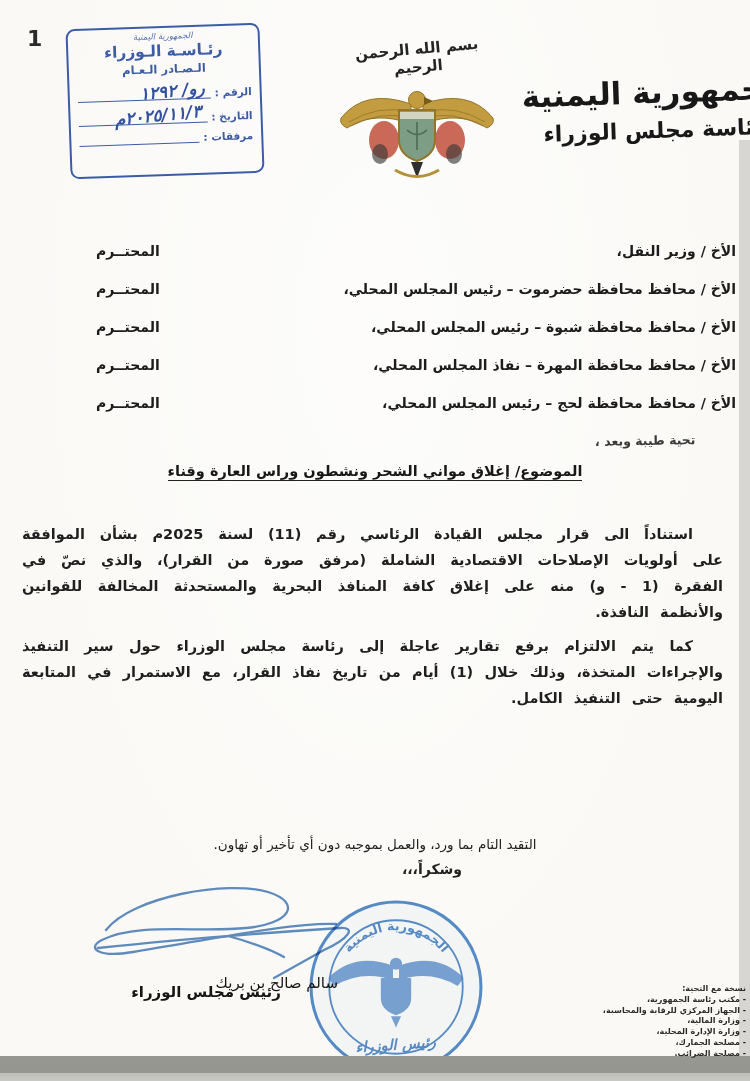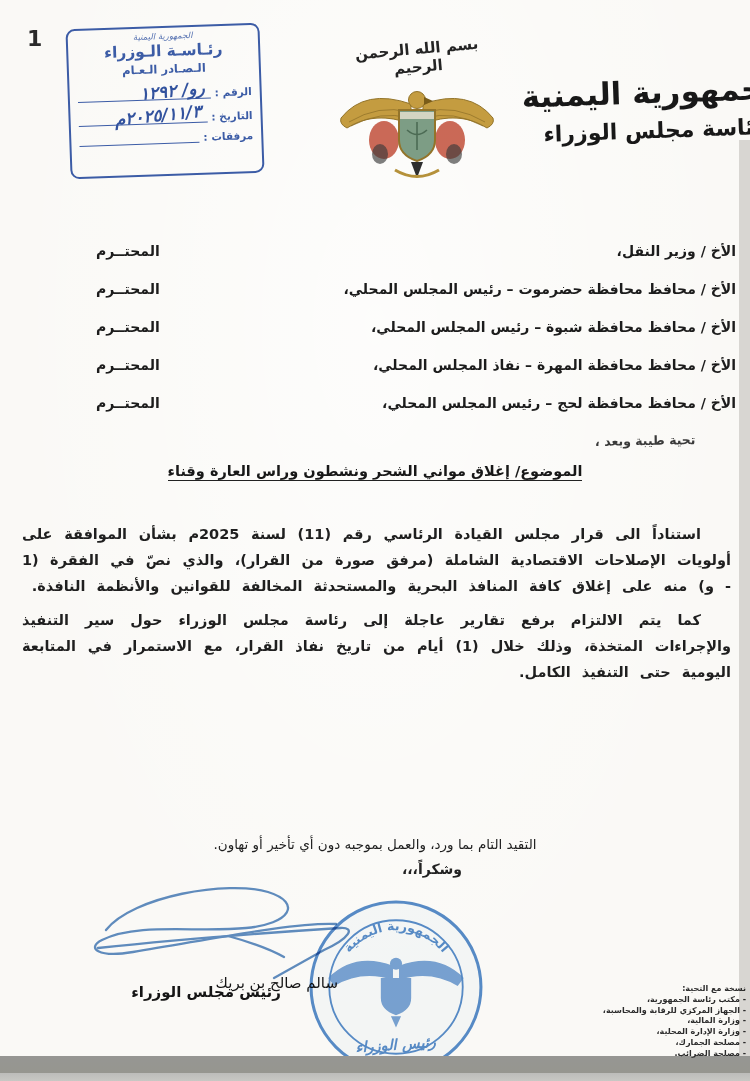--- a/index.html
+++ b/index.html
@@ -66,21 +66,21 @@
 
   .subject{
     position:absolute;left:0;right:0;top:463px;text-align:center;direction:rtl;
     font-size:14.5px;font-weight:bold;color:#181818;
   }
   .subject span{border-bottom:1.8px solid #222;padding-bottom:1px;}
 
   
   .body-block{position:absolute;left:22px;right:15px;top:521px;direction:rtl;}
   .body-block p{
-    margin:0 4px 8px 0;font-size:14.5px;font-weight:bold;color:#1f1f1f;
+    margin:0 12px 8px 0;font-size:14.5px;font-weight:bold;color:#1f1f1f;
     text-align:justify;text-indent:30px;line-height:26px;word-spacing:6px;
   }
   .compliance{position:absolute;left:0;right:0;top:836px;text-align:center;direction:rtl;
     font-size:13.5px;font-weight:normal;color:#1f1f1f;}
   .thanks{position:absolute;right:288px;top:861px;font-size:14px;font-weight:bold;
     color:#222;direction:rtl;}
 
   
   .sig-svg{position:absolute;left:78px;top:878px;z-index:2;}
   .sig-name{position:absolute;left:103px;top:946px;width:235px;text-align:right;

